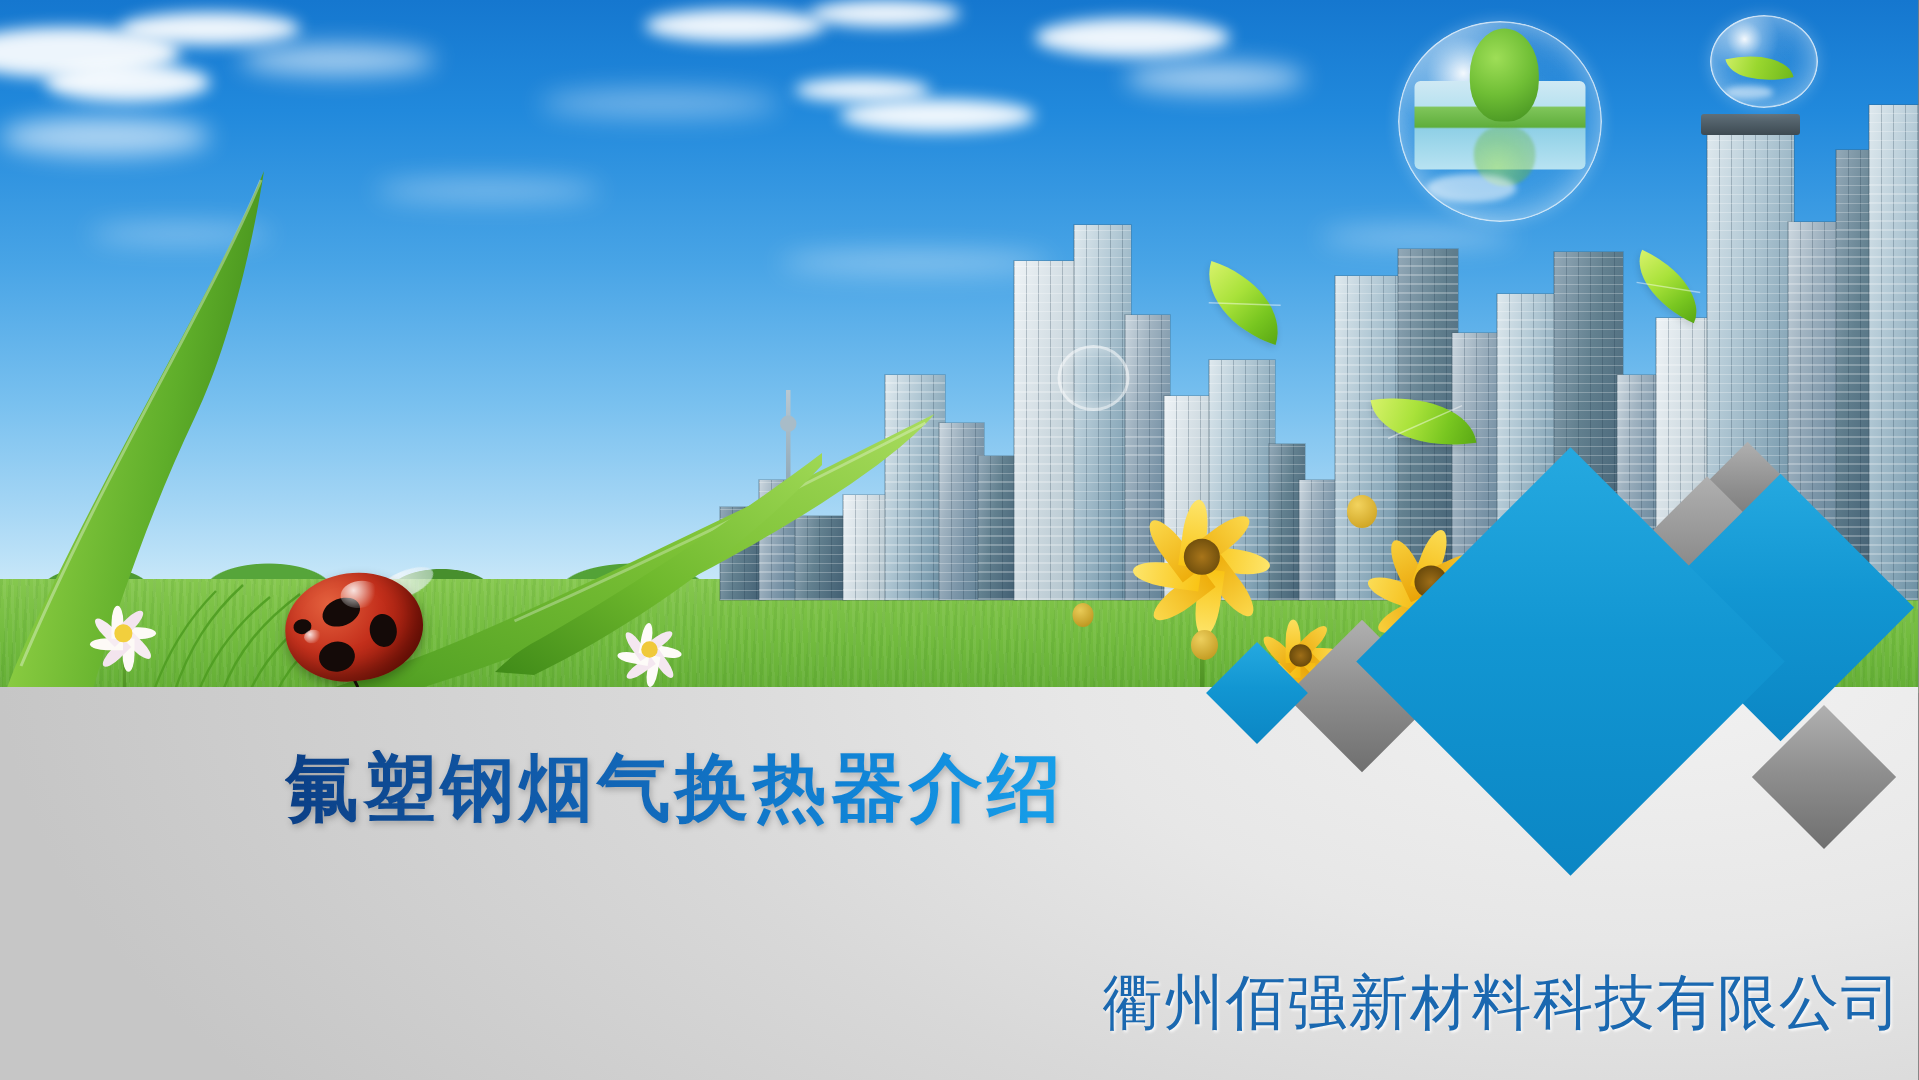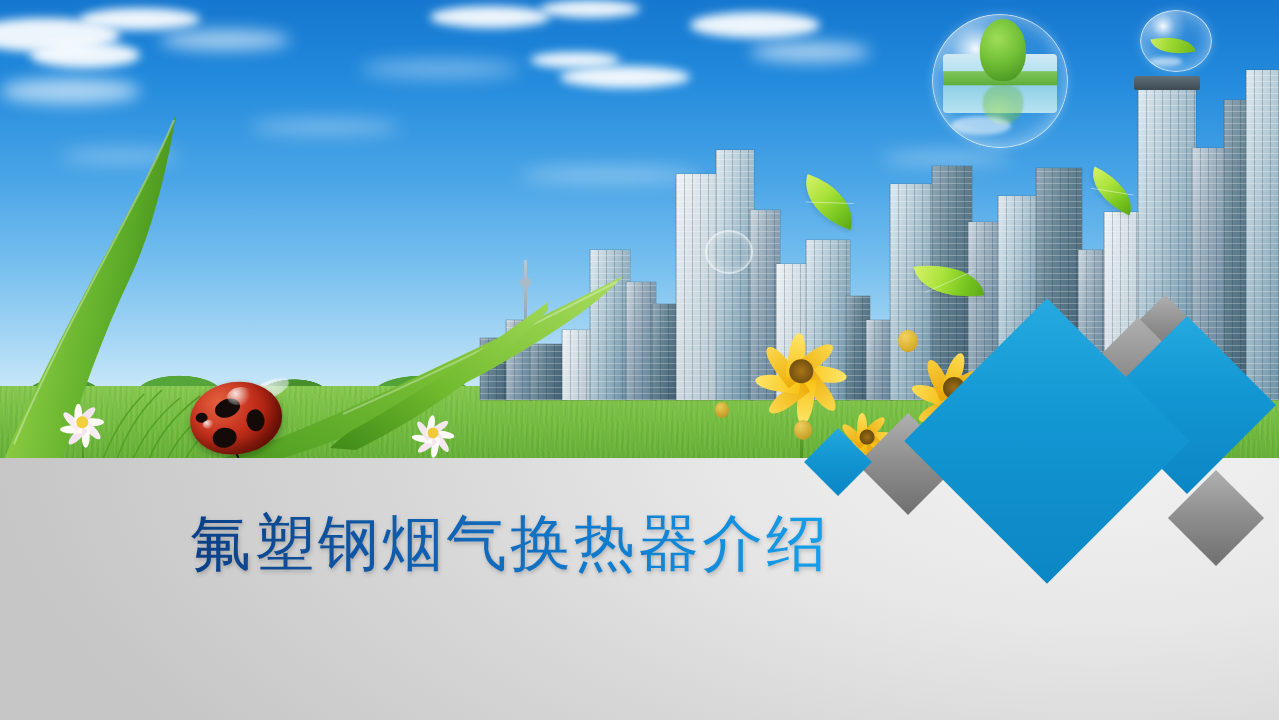--- a/index.html
+++ b/index.html
@@ -234,23 +234,23 @@
   .dia-blue{
     background:linear-gradient(135deg,#25a9e0 0%,#1296d2 45%,#0b86c4 100%);
   }
   .dia-gray{
     background:linear-gradient(135deg,#b0b0b0 0%,#8e8e8e 48%,#6f6f6f 100%);
   }
 
   
   .title{
     position:absolute;
-    left:190px; top:511px;
-    font-size:61px;
-    font-weight:normal;
+    left:190px; top:500px;
+    font-size:49px;
+    font-weight:bold;
     letter-spacing:3px;
     line-height:1.08;
     white-space:nowrap;
     background:linear-gradient(92deg,
       #0b3f86 0%,
       #0f4d97 16%,
       #1059a8 30%,
       #1269ba 46%,
       #1079cb 62%,
       #1189db 78%,
@@ -508,14 +508,15 @@
   <div class="dia dia-gray" style="left:872px; top:428px; width:72px; height:72px;"></div>
 
   <div class="dia dia-blue" style="left:814px; top:438px; width:48px; height:48px;"></div>
 
   <div class="dia dia-blue" style="left:946px; top:340px; width:202px; height:202px;"></div>
 
   <div class="dia dia-gray" style="left:1182px; top:484px; width:68px; height:68px;"></div>
 
   <h1 class="title">氟塑钢烟气换热器介绍</h1>
 
+  <div class="subtitle">衢州佰强新材料科技有限公司</div>
 
 </div>
 
 </body></html>

